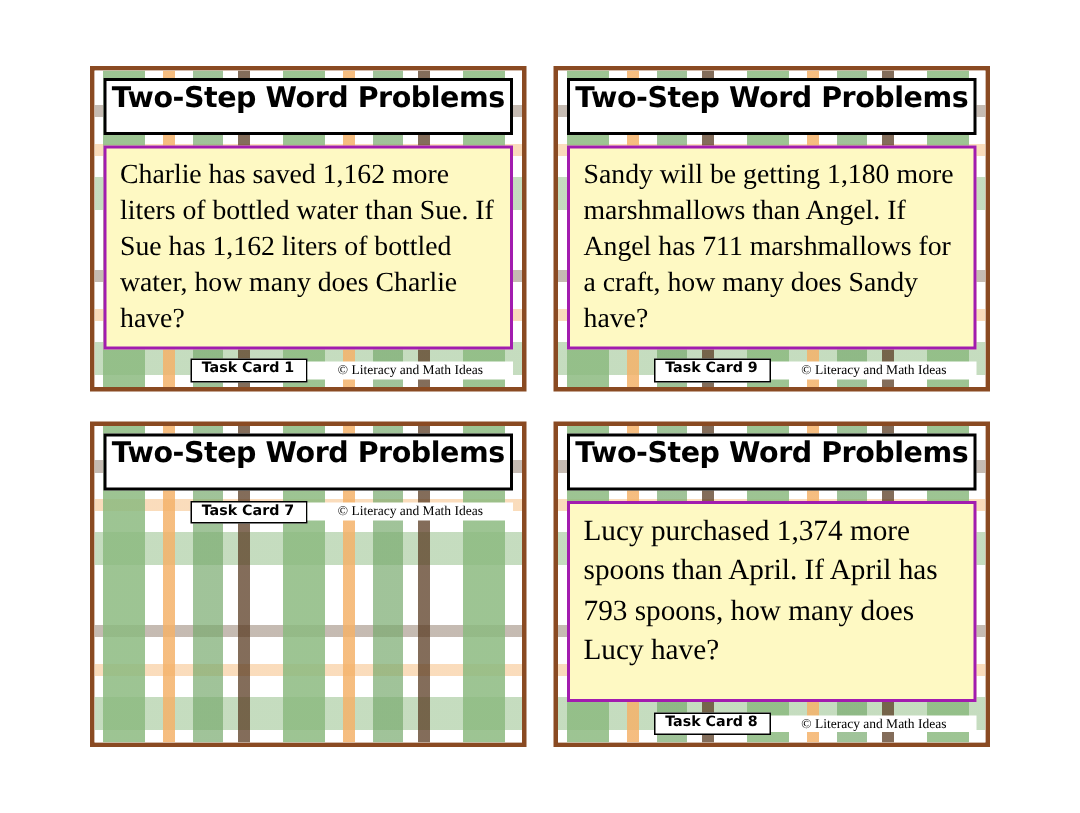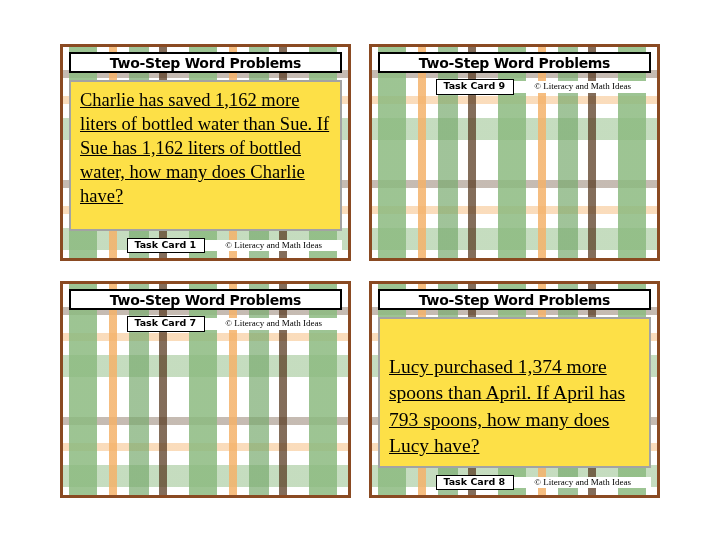--- a/index.html
+++ b/index.html
@@ -69,47 +69,46 @@
     flex-direction: column;
     padding: 5px 6px 4px 6px;
   }
 
   .card-title {
     background: #ffffff;
     border: 2px solid #000000;
     text-align: center;
     font-family: "DejaVu Sans", sans-serif;
     font-weight: bold;
-    font-size: 14px;
+    font-size: 19px;
     letter-spacing: -0.3px;
     line-height: 1.05;
-    padding: 2px 2px 0 2px;
+    padding: 2px 2px 12px 2px;
     color: #000000;
     white-space: nowrap;
   }
 
   .problem-box {
-    background: #fde047;
-    border: 2px solid #a3a3a3;
+    background: #fef9c3;
+    border: 2px solid #a21caf;
     margin-top: 7px;
     flex: 1 1 auto;
     display: flex;
     align-items: flex-start;
     padding: 6px 9px 6px 9px;
     box-sizing: border-box;
-    text-decoration: underline;
   }
   .problem-text {
     font-family: "Liberation Serif", serif;
     font-size: 18.5px;
     line-height: 1.30;
     color: #000000;
   }
   .problem-box.centered {
-    align-items: flex-end;
+    align-items: flex-start;
   }
   .problem-box.centered .problem-text {
     font-size: 19.5px;
     line-height: 1.36;
   }
 
   .card-footer {
     margin-top: 6px;
     height: 17px;
     display: flex;
@@ -151,20 +150,23 @@
         <div class="card-label">Task Card 1</div>
         <div class="credit">© Literacy and Math Ideas</div>
       </div>
     </div>
   </div>
 
   <div class="card">
     <div class="plaid"></div>
     <div class="card-inner">
       <div class="card-title">Two-Step Word Problems</div>
+      <div class="problem-box">
+        <div class="problem-text">Sandy will be getting 1,180 more marshmallows than Angel. If Angel has 711 marshmallows for a craft, how many does  Sandy have?</div>
+      </div>
       <div class="card-footer">
         <div class="card-label">Task Card 9</div>
         <div class="credit">© Literacy and Math Ideas</div>
       </div>
     </div>
   </div>
 
   <div class="card">
     <div class="plaid"></div>
     <div class="card-inner">

